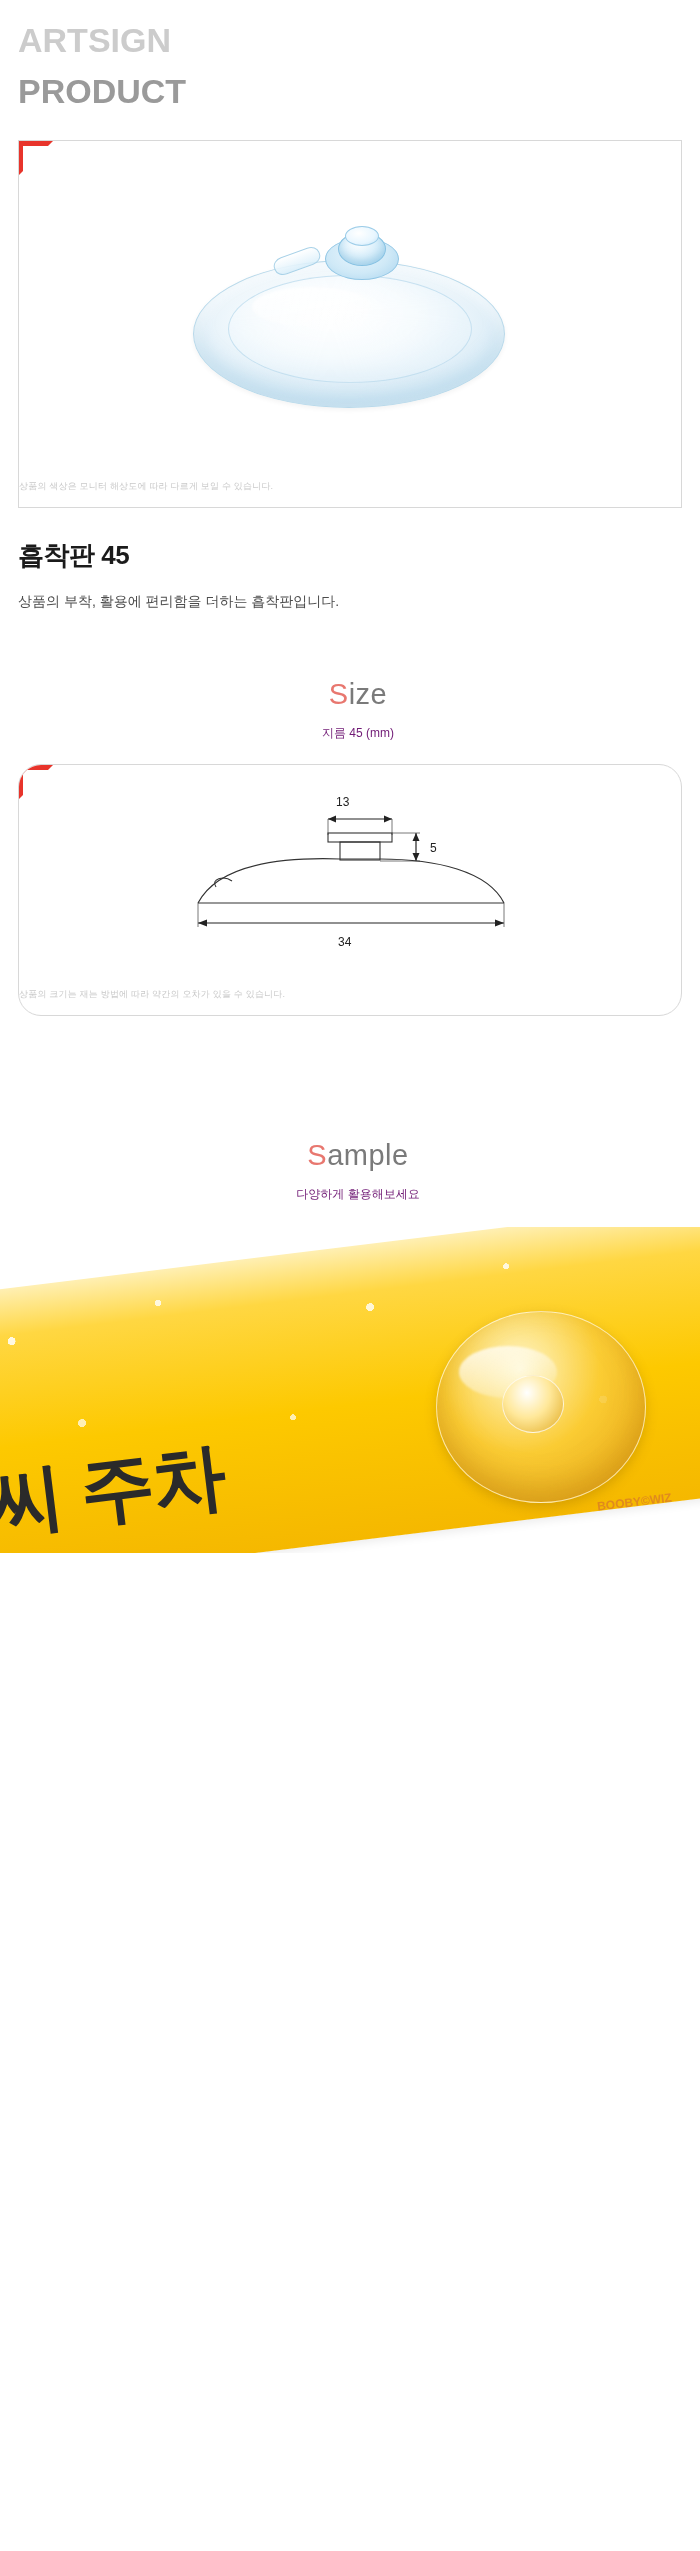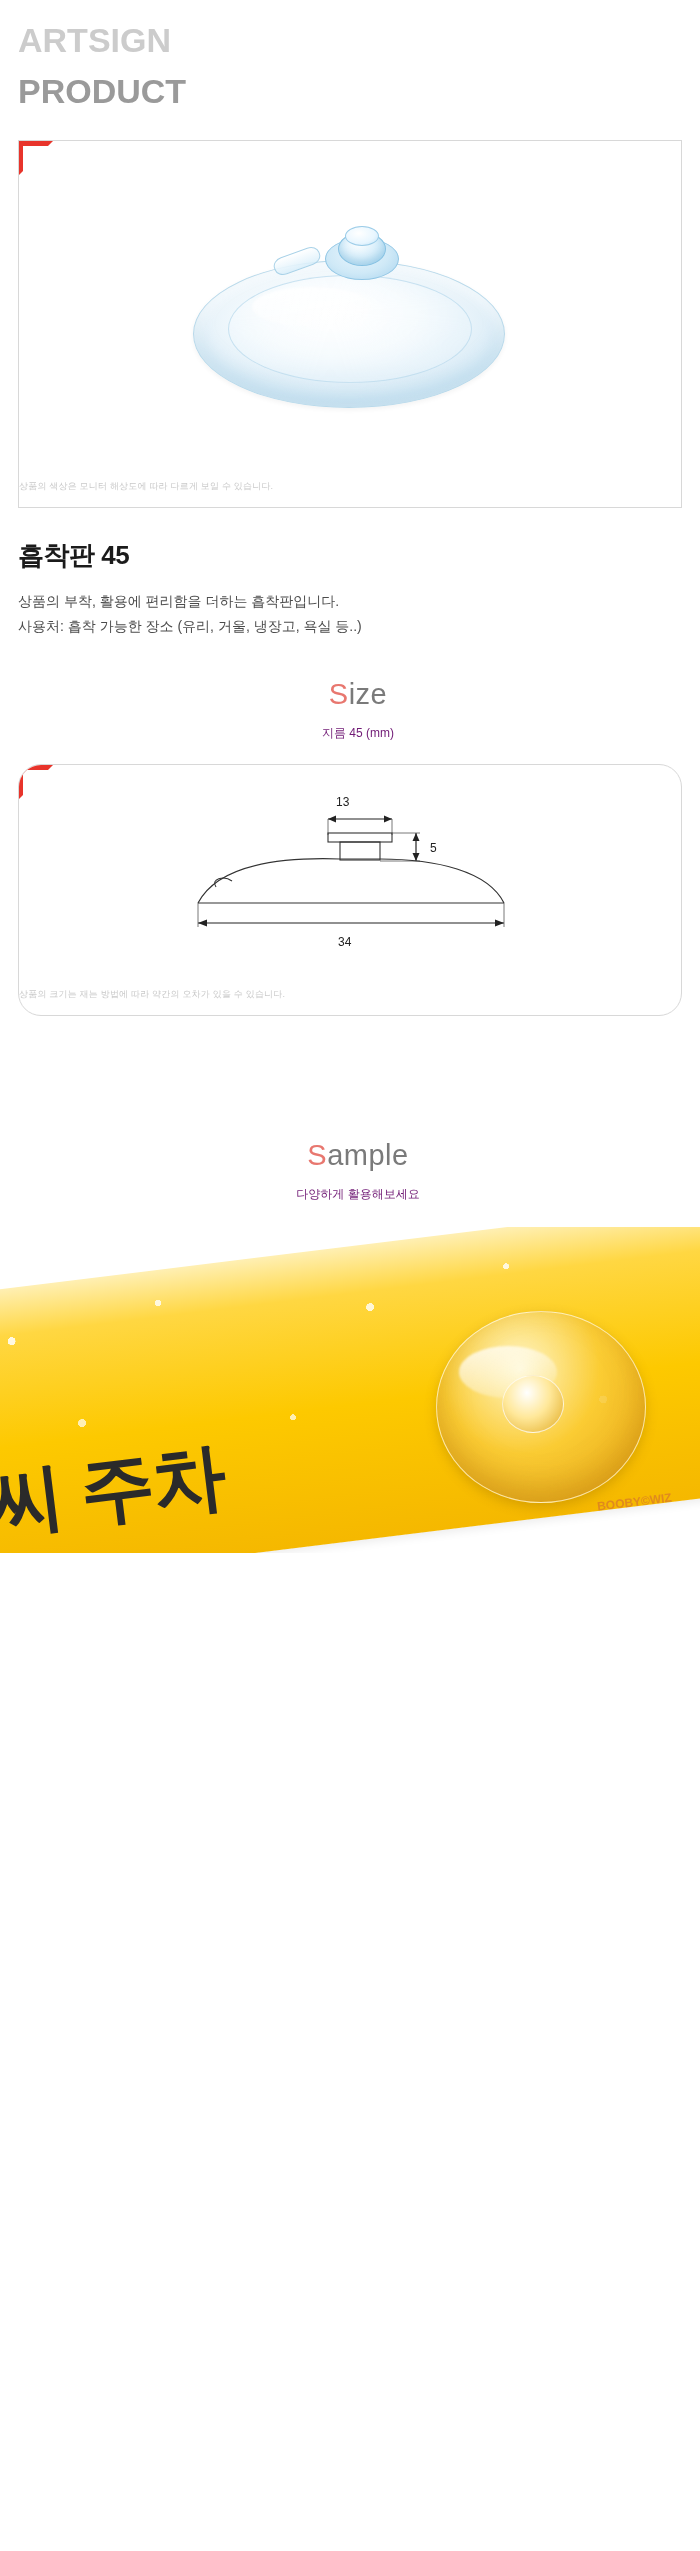--- a/index.html
+++ b/index.html
@@ -345,21 +345,20 @@
       <div class="cup-hub-top"></div>
     </div>
 
     <div class="frame-note">상품의 색상은 모니터 해상도에 따라 다르게 보일 수 있습니다.</div>
   </div>
 
   <div class="title-block">
     <div class="product-title">흡착판 45</div>
     <div class="product-desc">
       <div>상품의 부착, 활용에 편리함을 더하는 흡착판입니다.</div>
-      <div>사용처: 흡착 가능한 장소 (유리, 거울, 냉장고, 욕실 등..)</div>
     </div>
   </div>
 
   <div class="section-head" id="size-head">
     <div class="head-text"><span class="cap">S</span><span>ize</span></div>
     <div class="head-sub">지름 45 (mm)</div>
   </div>
 
   <div class="frame" id="diagram-frame">
     <div class="corner"></div>

